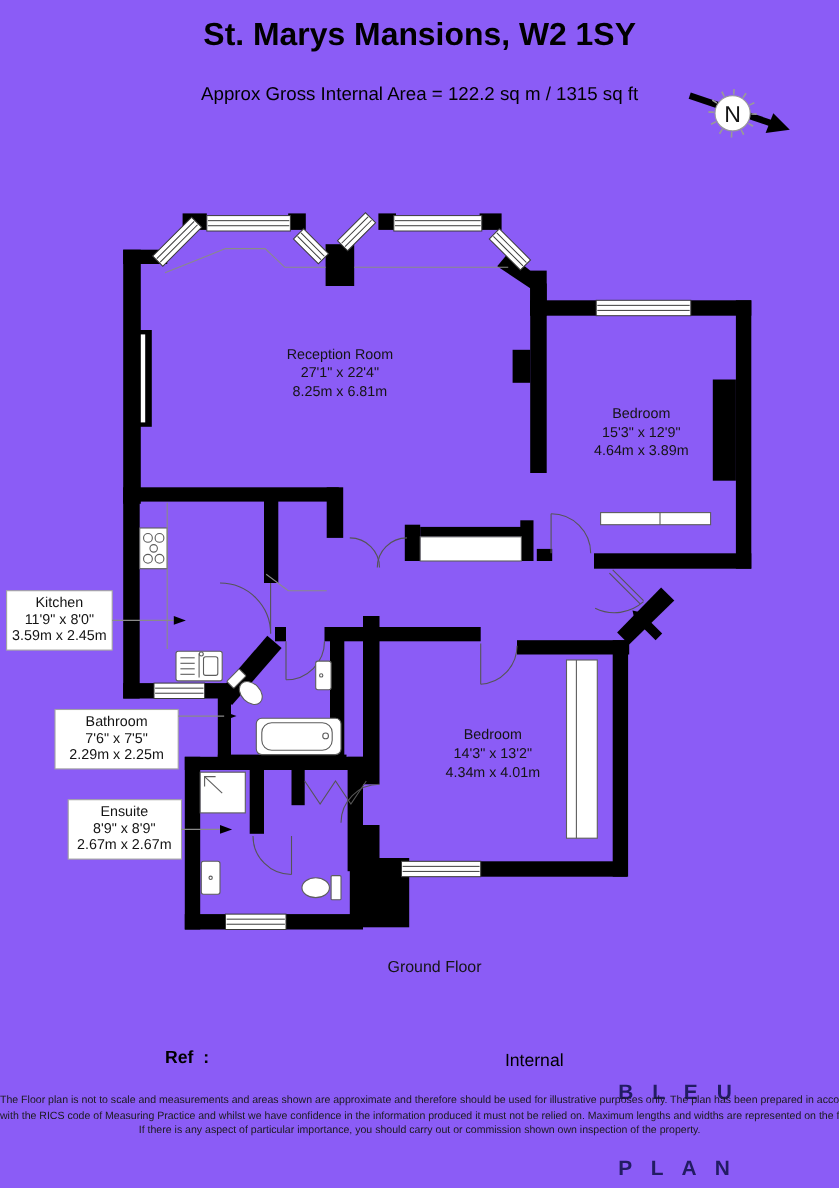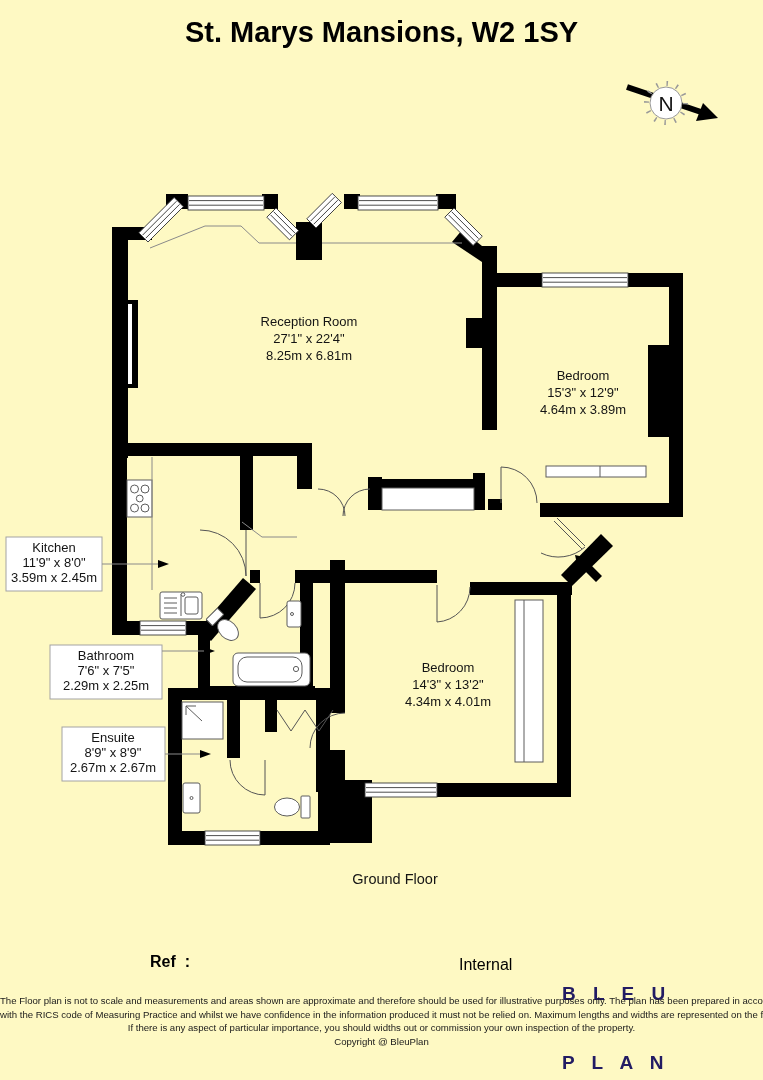--- a/index.html
+++ b/index.html
@@ -1,16 +1,16 @@
 <!DOCTYPE html>
 <html><head>
 <meta charset="utf-8">
 <style>
   html,body{margin:0;padding:0;background:#ffffff;}
-  .page{position:relative;width:763px;height:1080px;background:#fef9c3;overflow:hidden;
+  .page{position:relative;width:763px;height:1080px;background:#8b5cf6;overflow:hidden;
         font-family:"Liberation Sans",sans-serif;color:#000;}
   .title{position:absolute;top:16px;left:0;width:100%;text-align:center;
          font-size:29px;font-weight:bold;letter-spacing:0px;}
   .subtitle{position:absolute;top:76px;left:0;width:100%;text-align:center;font-size:17px;}
   .plan-svg{position:absolute;top:0;left:0;}
   svg text{font-family:"Liberation Sans",sans-serif;font-size:13px;fill:#141414;}
   svg .boxtxt{font-size:13px;}
   .ref{position:absolute;left:150px;top:953px;font-size:16px;white-space:pre;font-weight:bold;}
   .copyright{position:absolute;left:459px;top:956px;font-size:16px;}
   .logo{position:absolute;left:562px;top:936px;color:#221c63;font-weight:bold;
@@ -18,20 +18,21 @@
   .disclaimer{position:absolute;top:994px;left:0;width:100%;text-align:center;
               font-size:9.6px;line-height:13.5px;color:#1a1a1a;}
   .disclaimer div{white-space:nowrap;}
 </style>
 </head>
 <body>
 
 <div class="page">
 
   <div class="title">St. Marys Mansions, W2 1SY</div>
+  <div class="subtitle">Approx Gross Internal Area = 122.2 sq m / 1315 sq ft</div>
 
   <svg class="plan-svg" width="763" height="1080" viewBox="0 0 763 1080">
 
     <g fill="#000" stroke="none">
       <rect x="112" y="227" width="40" height="13"></rect>
       <rect x="112" y="227" width="16" height="231"></rect>
       <rect x="126" y="300" width="12" height="88"></rect>
       <rect x="296" y="222" width="26" height="38"></rect>
       <rect x="166" y="194" width="22" height="15"></rect>
       <rect x="262" y="194" width="16" height="15"></rect>
@@ -274,17 +275,16 @@
   <div class="ref">Ref  :</div>
   <div class="copyright">Internal</div>
   <div class="logo">
     <div>B L E U</div>
     <div>P L A N</div>
   </div>
 
   <div class="disclaimer">
     <div>The Floor plan is not to scale and measurements and areas shown are approximate and therefore should be used for illustrative purposes only. The plan has been prepared in accordance</div>
     <div>with the RICS code of Measuring Practice and whilst we have confidence in the information produced it must not be relied on. Maximum lengths and widths are represented on the floor plan.</div>
-    <div>If there is any aspect of particular importance, you should widths out or commission your own inspection of the property.</div>
-    <div>Copyright @ BleuPlan</div>
+    <div>If there is any aspect of particular importance, you should carry out or commission shown own inspection of the property.</div>
   </div>
 
 </div>
 
 </body></html>

